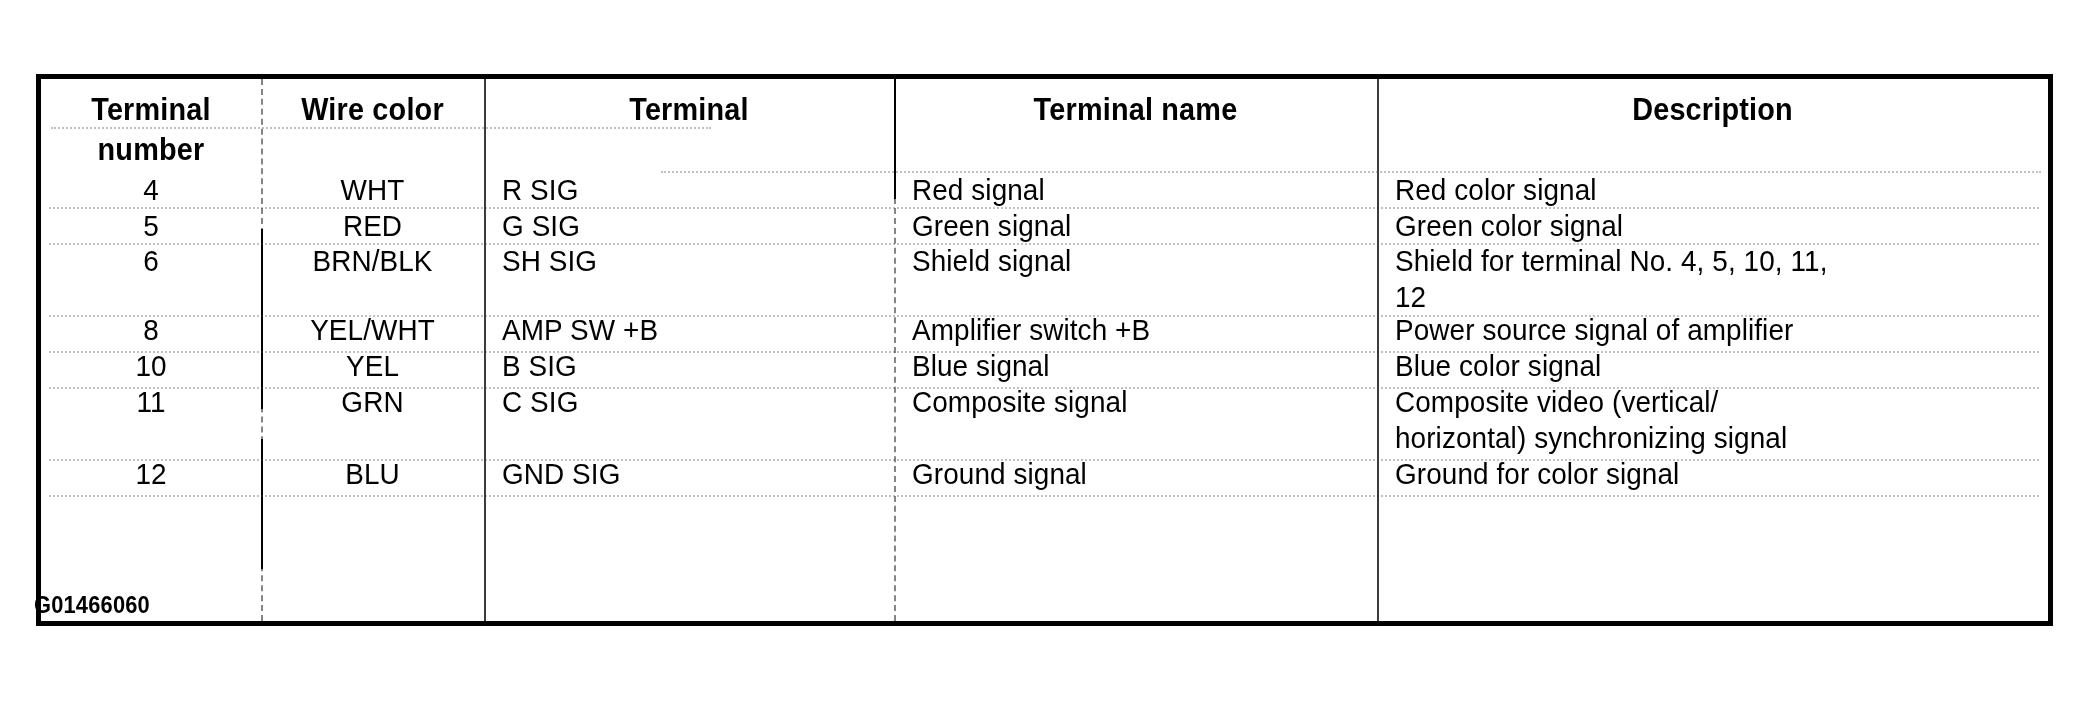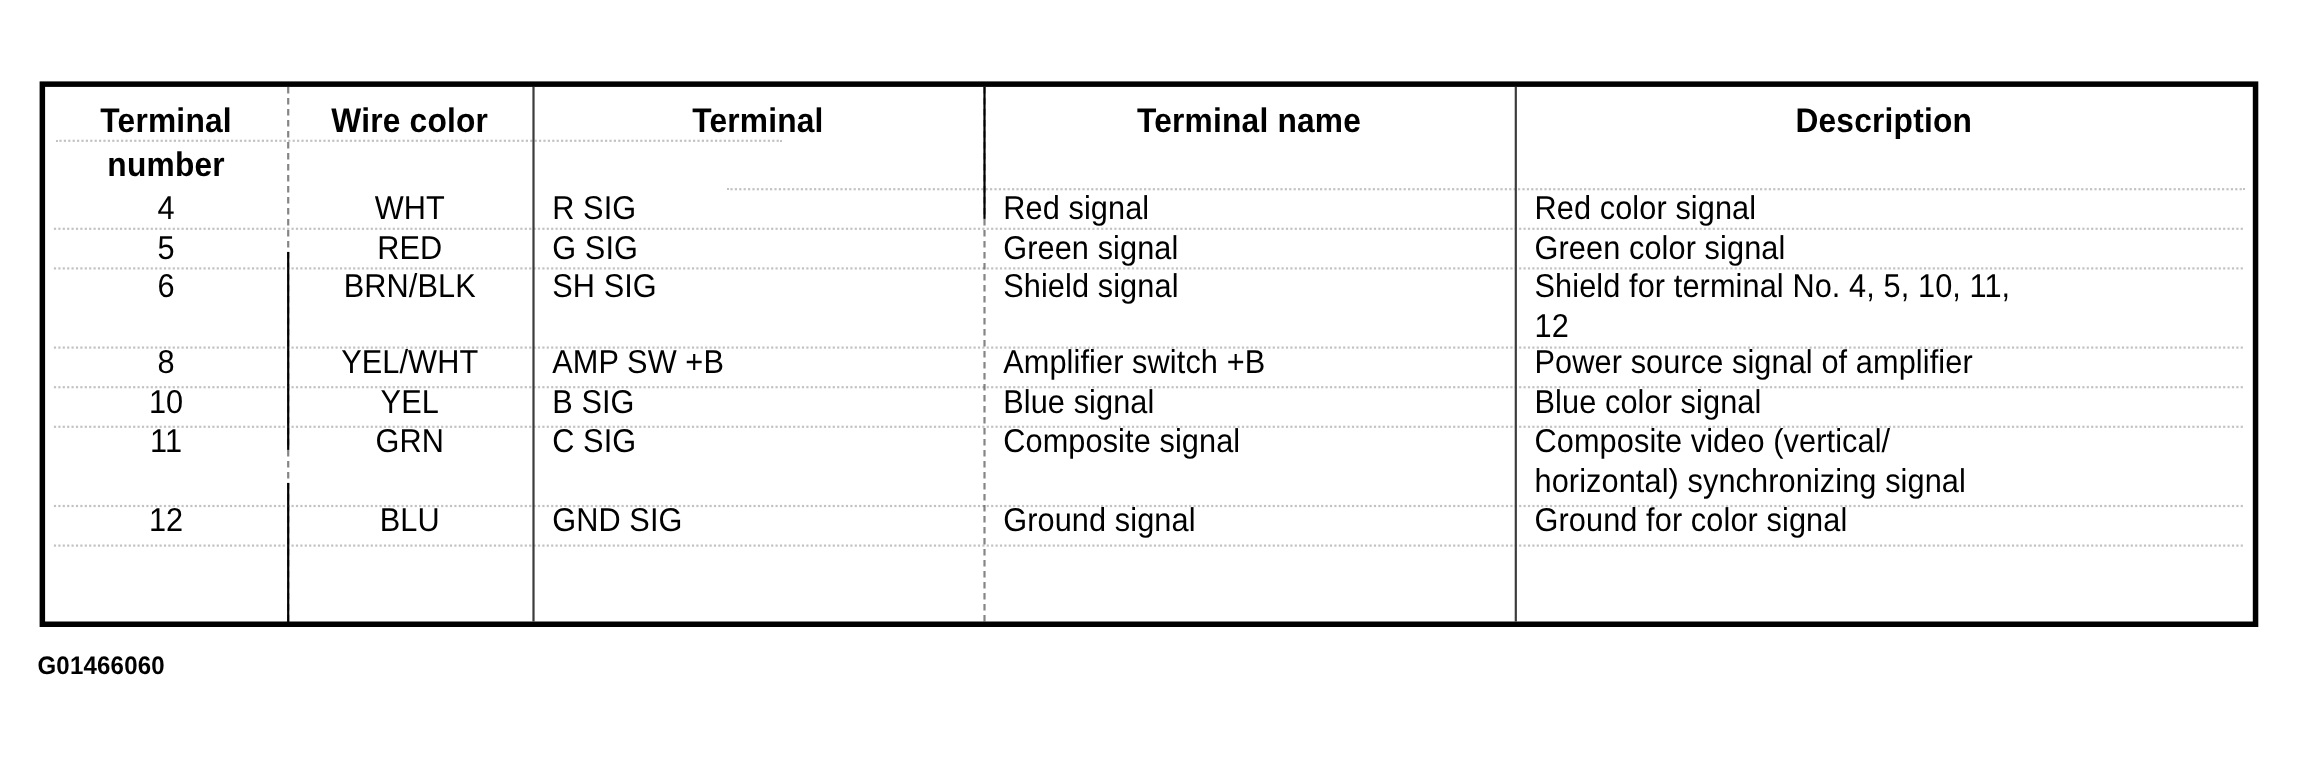--- a/index.html
+++ b/index.html
@@ -23,21 +23,21 @@
     height: 702px;
     background: #ffffff;
   }
 
   
   .table-frame {
     position: absolute;
     left: 36px;
     top: 74px;
     width: 2017px;
-    height: 496px;
+    height: 552px;
     border: 5px solid #000000;
     box-sizing: border-box;
     background: #ffffff;
   }
 
   .grid {
     position: relative;
     width: 100%;
     height: 100%;
   }

